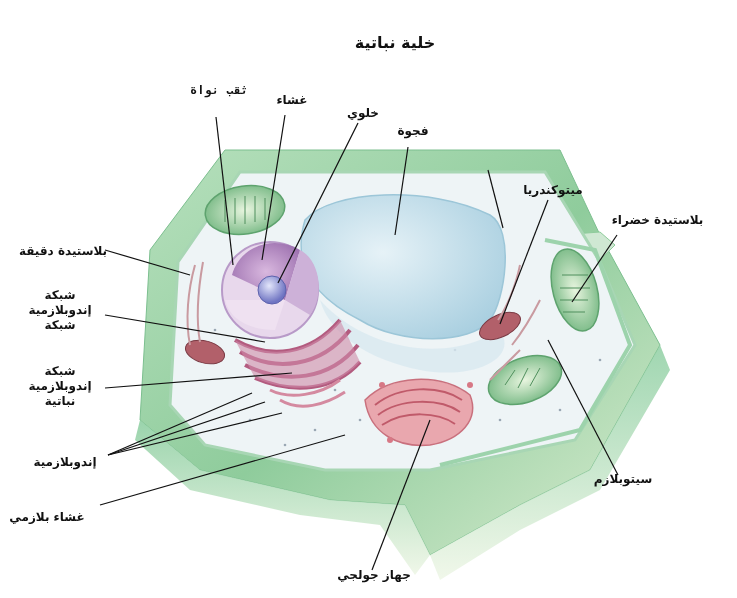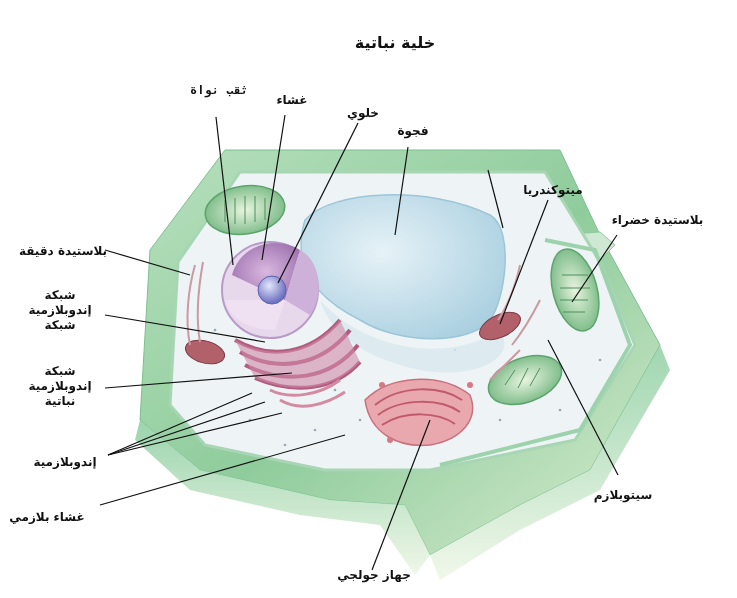--- a/index.html
+++ b/index.html
@@ -181,15 +181,15 @@
     <div>شبكة</div>
   </div>
   <div class="lbl" style="left:20px;top:364px;width:80px;">
     <div>شبكة</div>
     <div>إندوبلازمية</div>
     <div>نباتية</div>
   </div>
   <div class="lbl" style="left:25px;top:455px;width:80px;">إندوبلازمية</div>
   <div class="lbl" style="left:92px;top:510px;width:90px;margin-left:-90px;">غشاء بلازمي</div>
   <div class="lbl" style="left:334px;top:568px;width:80px;">جهاز جولجي</div>
-  <div class="lbl" style="left:583px;top:488px;width:80px;">سيتوبلازم</div>
+  <div class="lbl" style="left:583px;top:472px;width:80px;">سيتوبلازم</div>
 
 </div>
 
 </body></html>

